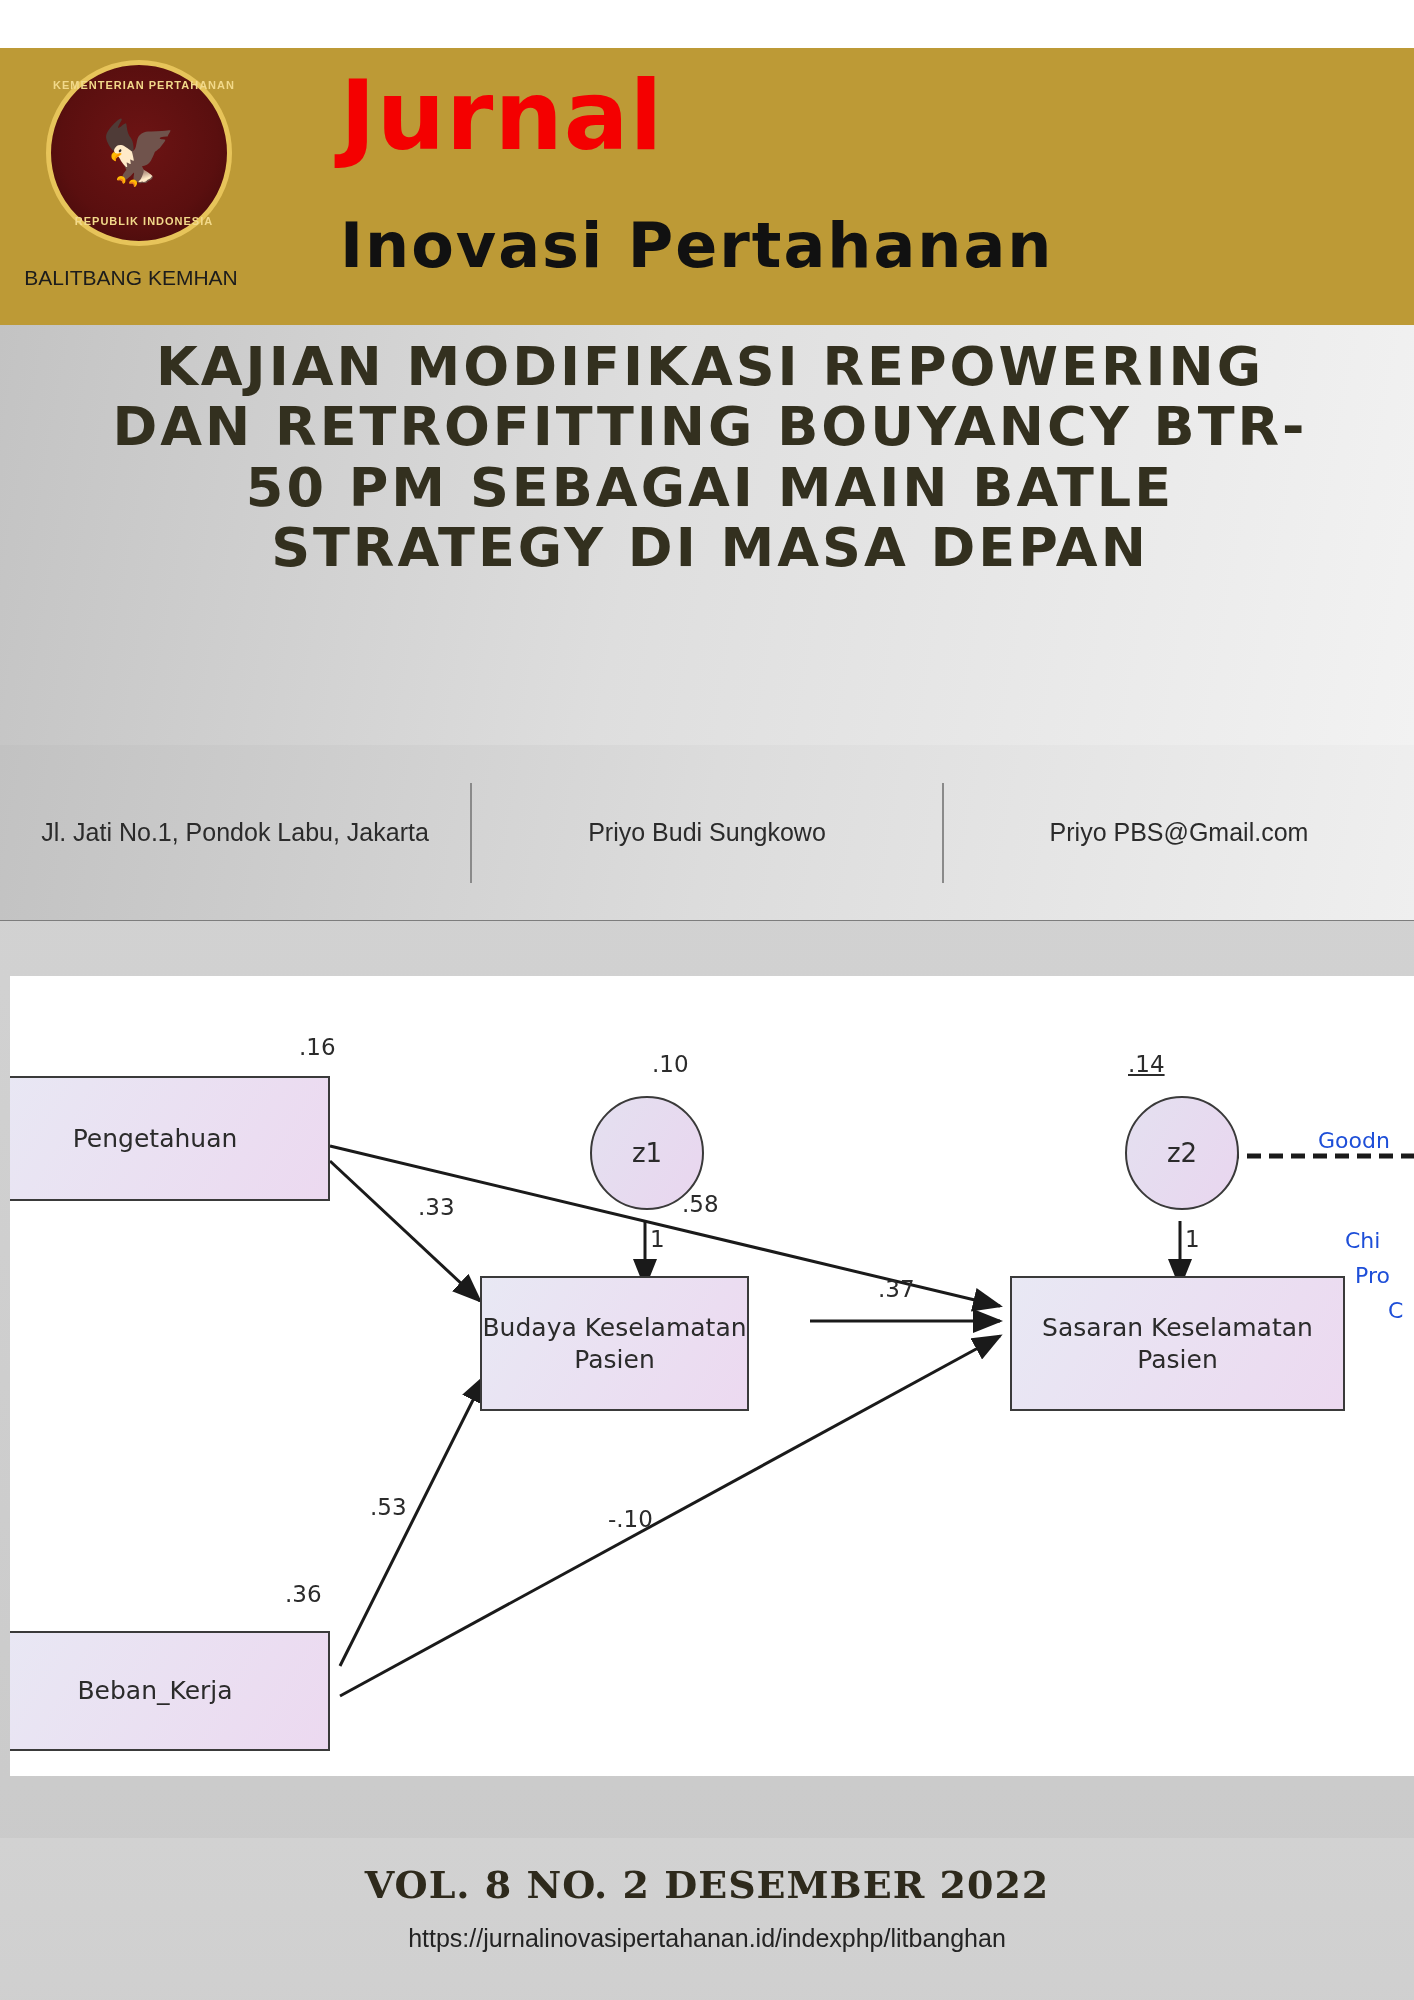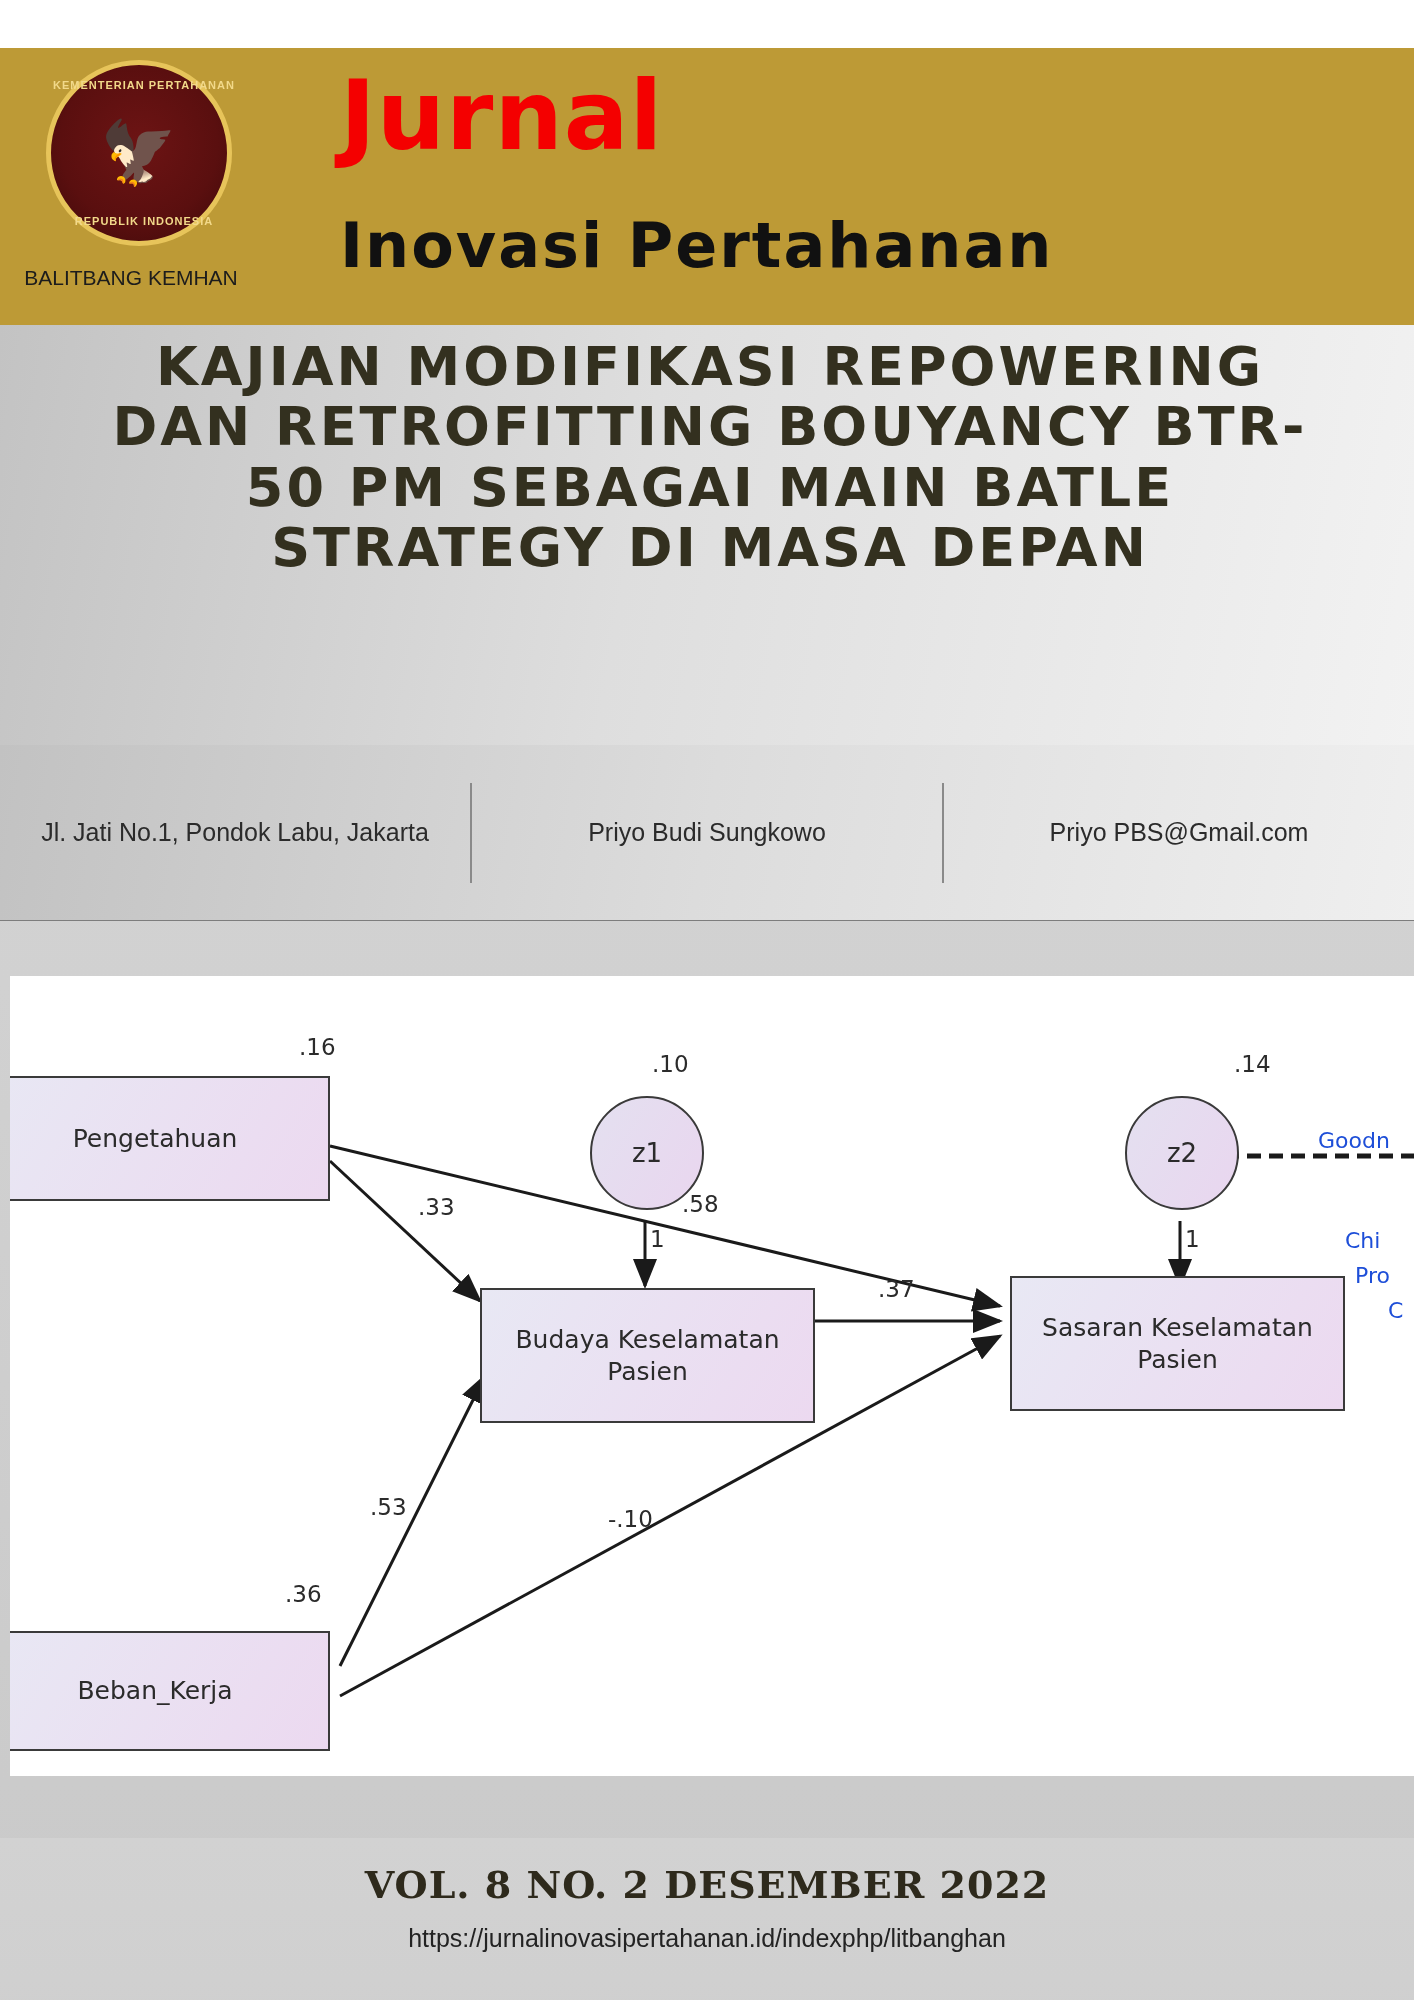--- a/index.html
+++ b/index.html
@@ -295,37 +295,37 @@
     <div class="node-box" style="left:-30px; top:100px; width:350px; height:125px;">
       <span>Pengetahuan</span>
     </div>
     <div class="edge-label" style="left:289px; top:58px;">.16</div>
 
     <div class="node-box" style="left:-30px; top:655px; width:350px; height:120px;">
       <span>Beban_Kerja</span>
     </div>
     <div class="edge-label" style="left:275px; top:605px;">.36</div>
 
-    <div class="node-box" style="left:470px; top:312px; width:335px; height:135px;justify-content:center;">
+    <div class="node-box" style="left:470px; top:300px; width:269px; height:135px;justify-content:center;">
       <span>Budaya Keselamatan Pasien</span>
     </div>
 
     <div class="node-box" style="left:1000px; top:300px; width:335px; height:135px;">
       <span>Sasaran Keselamatan Pasien</span>
     </div>
 
     <div class="node-circle" style="left:580px; top:120px; width:110px; height:110px;">
       <span>z1</span>
     </div>
     <div class="edge-label" style="left:642px; top:75px;">.10</div>
 
     <div class="node-circle" style="left:1115px; top:120px; width:110px; height:110px;">
       <span>z2</span>
     </div>
-    <div class="edge-label" style="left:1224px; top:75px;">.14</div>
+    <div class="edge-label" style="left:1118px; top:75px;text-decoration:underline;">.14</div>
 
     <div class="edge-label" style="left:408px; top:218px;">.33</div>
     <div class="edge-label" style="left:672px; top:215px;">.58</div>
     <div class="edge-label" style="left:360px; top:518px;">.53</div>
     <div class="edge-label" style="left:868px; top:300px;">.37</div>
     <div class="edge-label" style="left:598px; top:530px;">-.10</div>
     <div class="edge-label" style="left:640px; top:250px;">1</div>
     <div class="edge-label" style="left:1175px; top:250px;">1</div>
 
     <div class="gof-label" style="left:1308px; top:150px;">Goodn</div>

